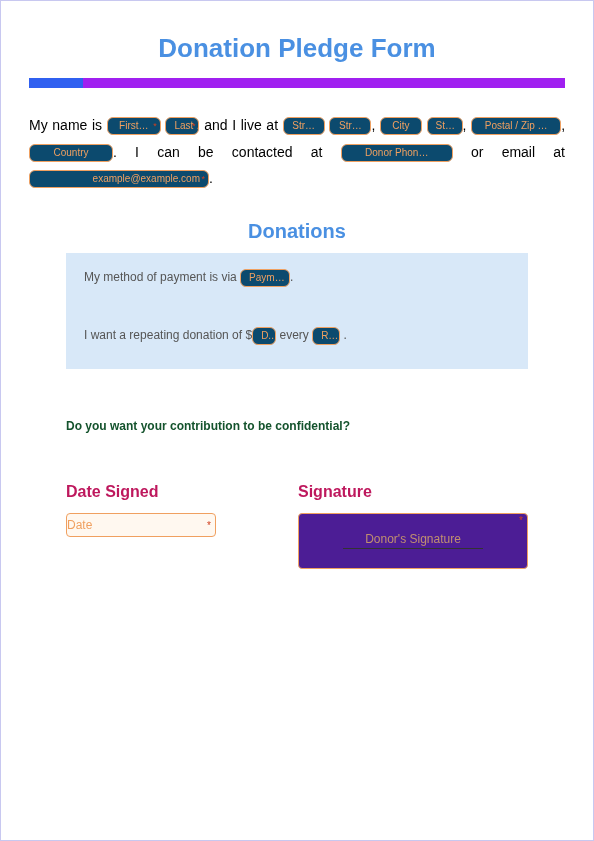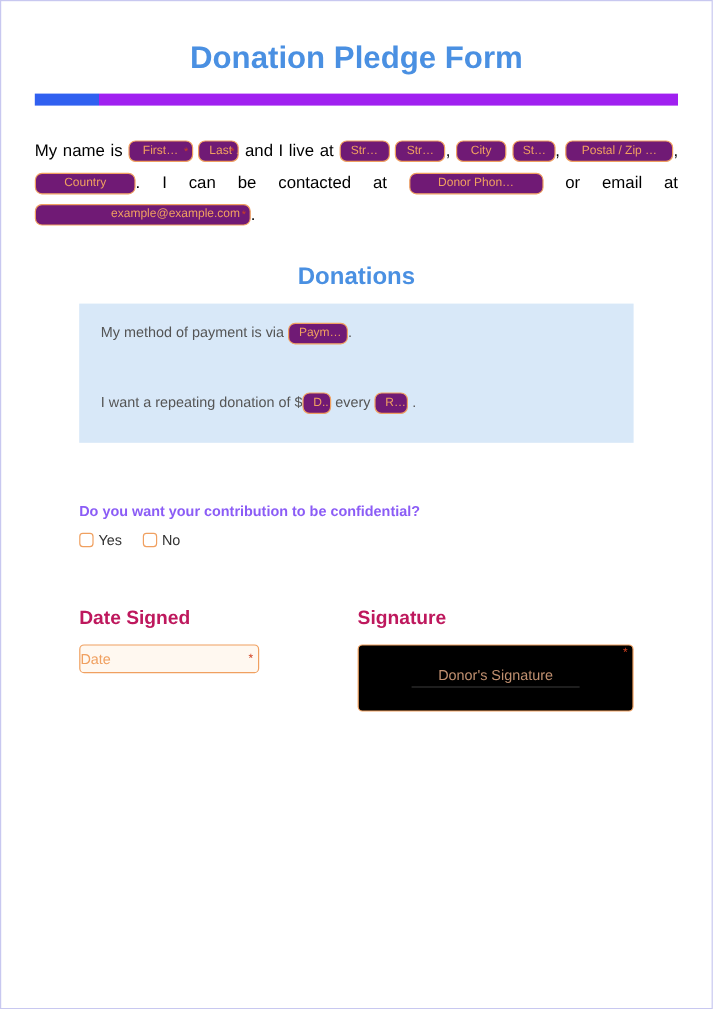--- a/index.html
+++ b/index.html
@@ -27,21 +27,21 @@
     margin: 24px 28px 0 28px;
     font-size: 14px;
     line-height: 1.9;
     color: #000;
     text-align: justify;
   }
   .field {
     display: inline-block;
     border: 1px solid #f0a060;
     border-radius: 6px;
-    background: #701a75;
+    background: #0c4a6e;
     padding: 0 8px;
     height: 18px;
     line-height: 16px;
     font-size: 10px;
     color: #f0a060;
     vertical-align: middle;
     position: relative;
     text-align: center;
     overflow: hidden;
     white-space: nowrap;
@@ -67,21 +67,21 @@
     padding: 16px 18px 24px 18px;
     font-size: 12px;
     color: #555;
   }
   .donations-box p { margin-bottom: 40px; }
   .donations-box p:last-child { margin-bottom: 0; }
   .question-block {
     margin: 50px 65px 0 65px;
   }
   .question-label {
-    color: #8b5cf6;
+    color: #14532d;
     font-weight: bold;
     font-size: 12px;
     margin-bottom: 10px;
   }
   .radio-row {
     font-size: 12px;
     color: #333;
   }
   .radio-icon {
     display: inline-block;
@@ -122,21 +122,21 @@
     content: "*";
     color: #d04020;
     font-size: 10px;
     position: absolute;
     top: 1px;
     right: 4px;
   }
   .sig-box {
     border: 1px solid #f0a060;
     border-radius: 4px;
-    background: #000000;
+    background: #4c1d95;
     height: 56px;
     width: 230px;
     position: relative;
     display: flex;
     align-items: center;
     justify-content: center;
   }
   .sig-box::after {
     content: "*";
     color: #d04020;
@@ -182,24 +182,20 @@
   <p>
     <span>My method of payment is via </span><span class="field" style="width:50px">Paym…</span><span>.</span>
   </p>
   <p>
     <span>I want a repeating donation of $</span><span class="field" style="width:24px">D..</span><span> every </span><span class="field" style="width:28px">R…</span><span> .</span>
   </p>
 </div>
 
 <div class="question-block">
   <div class="question-label">Do you want your contribution to be confidential?</div>
-  <div class="radio-row">
-    <span class="opt"><span class="radio-icon"></span><span>Yes</span></span>
-    <span class="opt"><span class="radio-icon"></span><span>No</span></span>
-  </div>
 </div>
 
 <div class="sig-row">
   <div class="sig-col">
     <div class="sig-label">Date Signed</div>
     <div class="date-box">Date</div>
   </div>
   <div class="sig-col">
     <div class="sig-label">Signature</div>
     <div class="sig-box">

